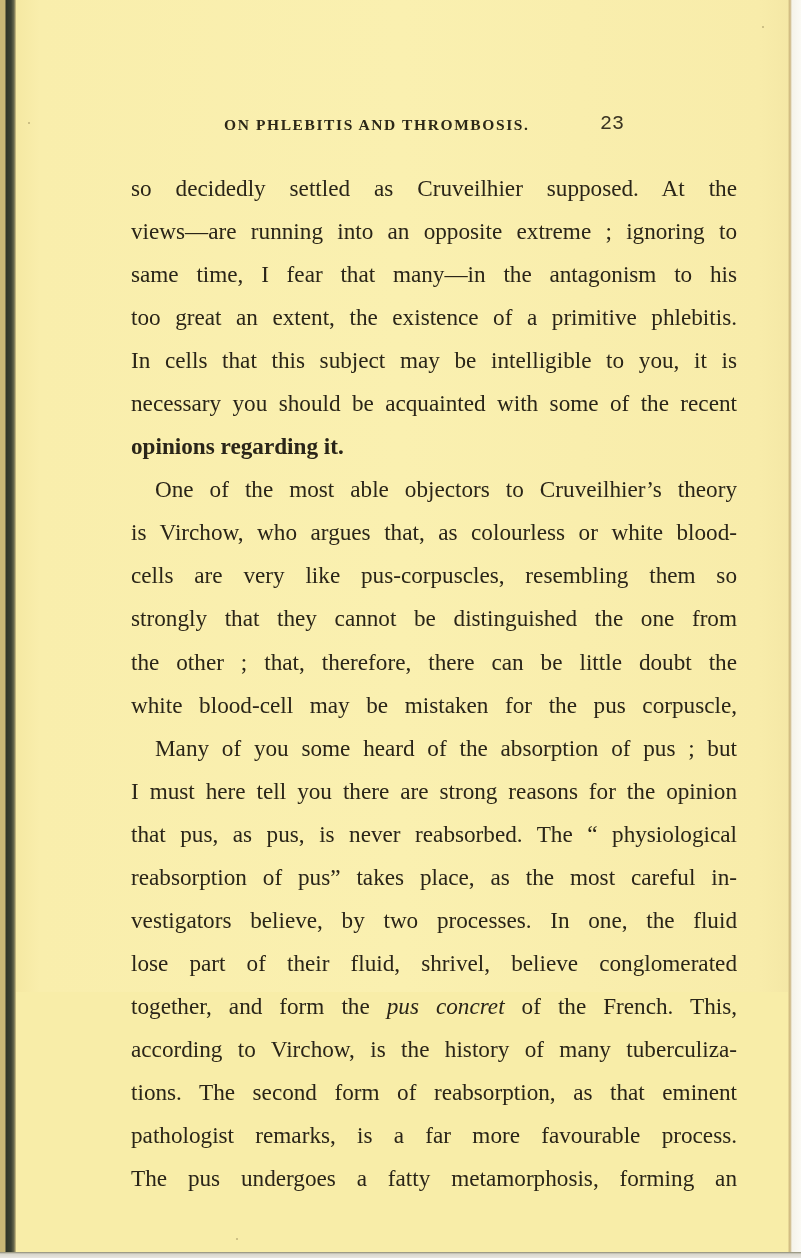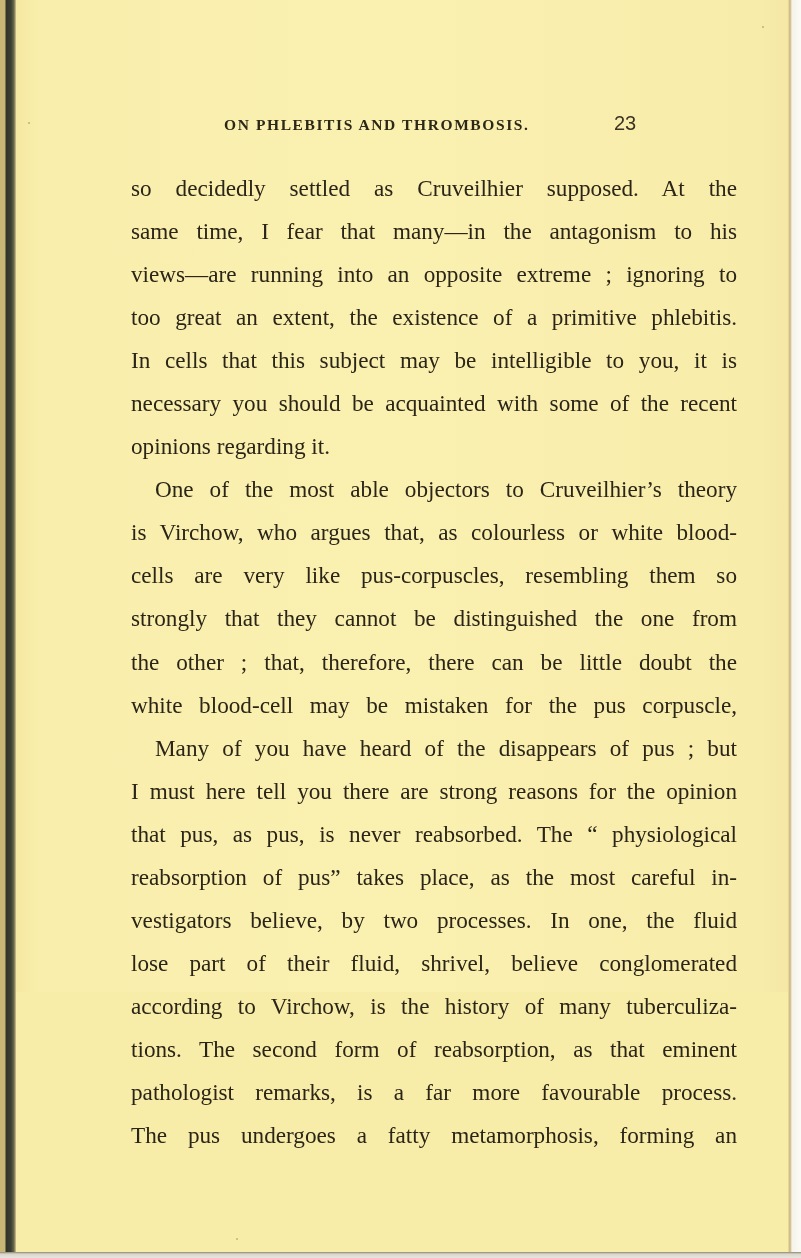--- a/index.html
+++ b/index.html
@@ -46,22 +46,22 @@
       font-family: "Liberation Serif", "DejaVu Serif", serif;
       font-weight: bold;
       font-size: 15.5px;
       letter-spacing: 1.6px;
       color: #2c2818;
       white-space: nowrap;
     }
     .page-number {
       position: absolute;
       top: 112px;
-      left: 614px;
-      font-family: Liberation Sans, sans-serif;
+      left: 600px;
+      font-family: Liberation Mono, monospace;
       font-size: 20px;
       color: #3a3422;
     }
     .body-text {
       position: absolute;
       left: 99px;
       top: 167px;
       width: 638px;
     }
     .line {
@@ -71,20 +71,21 @@
       font-family: "Liberation Serif", "DejaVu Serif", serif;
       font-size: 23.2px;
       text-align: justify;
       text-align-last: justify;
       white-space: nowrap;
       color: #2a2518;
       margin-left: 32px;
     }
     .line.last {
       text-align-last: left;
+      font-weight: bold;
     }
     .line.indent {
       padding-left: 24px;
     }
     .line i {
       font-style: italic;
     }
     .speck {
       position: absolute;
       width: 2px; height: 2px;
@@ -98,38 +99,39 @@
 <div class="page">
   <div class="binding"></div>
   <div class="right-edge"></div>
   <div class="bottom-edge"></div>
 
   <div class="running-head">ON PHLEBITIS AND THROMBOSIS.</div>
   <div class="page-number">23</div>
 
   <div class="body-text">
     <span class="line">so decidedly settled as Cruveilhier supposed. At the</span>
+    <span class="line">views—are running into an opposite extreme ; ignoring to</span>
     <span class="line">same time, I fear that many—in the antagonism to his</span>
-    <span class="line">views—are running into an opposite extreme ; ignoring to</span>
     <span class="line">too great an extent, the existence of a primitive phlebitis.</span>
     <span class="line">In cells that this subject may be intelligible to you, it is</span>
     <span class="line">necessary you should be acquainted with some of the recent</span>
     <span class="line last">opinions regarding it.</span>
     <span class="line indent">One of the most able objectors to Cruveilhier’s theory</span>
     <span class="line">is Virchow, who argues that, as colourless or white blood-</span>
     <span class="line">cells are very like pus-corpuscles, resembling them so</span>
     <span class="line">strongly that they cannot be distinguished the one from</span>
     <span class="line">the other ; that, therefore, there can be little doubt the</span>
     <span class="line">white blood-cell may be mistaken for the pus corpuscle,</span>
-    <span class="line indent">Many of you have heard of the disappears of pus ; but</span>
+    <span class="line indent">Many of you some heard of the absorption of pus ; but</span>
     <span class="line">I must here tell you there are strong reasons for the opinion</span>
     <span class="line">that pus, as pus, is never reabsorbed. The “ physiological</span>
     <span class="line">reabsorption of pus” takes place, as the most careful in-</span>
     <span class="line">vestigators believe, by two processes. In one, the fluid</span>
     <span class="line">lose part of their fluid, shrivel, believe conglomerated</span>
+    <span class="line"><span>together, and form the </span><i>pus concret</i><span> of the French. This,</span></span>
     <span class="line">according to Virchow, is the history of many tuberculiza-</span>
     <span class="line">tions. The second form of reabsorption, as that eminent</span>
     <span class="line">pathologist remarks, is a far more favourable process.</span>
     <span class="line">The pus undergoes a fatty metamorphosis, forming an</span>
 
   </div>
 
   <span class="speck" style="left:28px;top:122px;"></span>
   <span class="speck" style="left:236px;top:1238px;"></span>
   <span class="speck" style="left:762px;top:26px;"></span>

